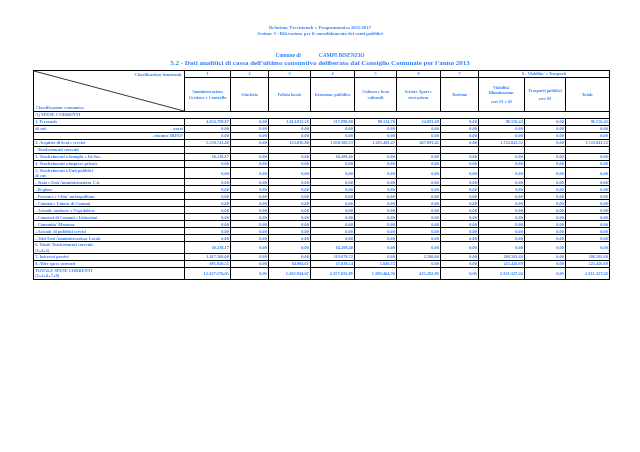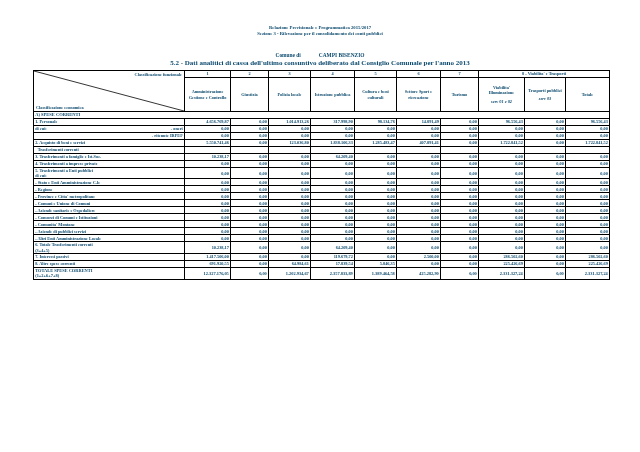--- a/index.html
+++ b/index.html
@@ -1,19 +1,19 @@
 <!DOCTYPE html>
 <html><head>
 <meta charset="utf-8">
 <style>
   * { box-sizing: border-box; }
   html,body { margin:0; padding:0; background:#e8e8e8; }
   .page {
     position:relative; width:640px; height:452px; margin:0 auto;
-    background:#ffffff; font-family:"Liberation Serif", serif; color:#0c4a6e;
+    background:#ffffff; font-family:"Liberation Serif", serif; color:#3b82f6;
     overflow:hidden;
   }
   .doc-header { position:absolute; top:25px; left:0; width:100%; text-align:center;
     font-size:4.7px; font-weight:bold; line-height:1.35; }
   .comune-row { position:absolute; top:52px; left:0; width:100%; text-align:center;
     font-size:5.4px; font-weight:bold; }
   .comune-row .gap { display:inline-block; width:18px; }
   .doc-title { position:absolute; top:59px; left:0; width:100%; text-align:center;
     font-size:7px; font-weight:bold; }
   .table-wrap { position:absolute; top:70px; left:33px; width:576px; }

